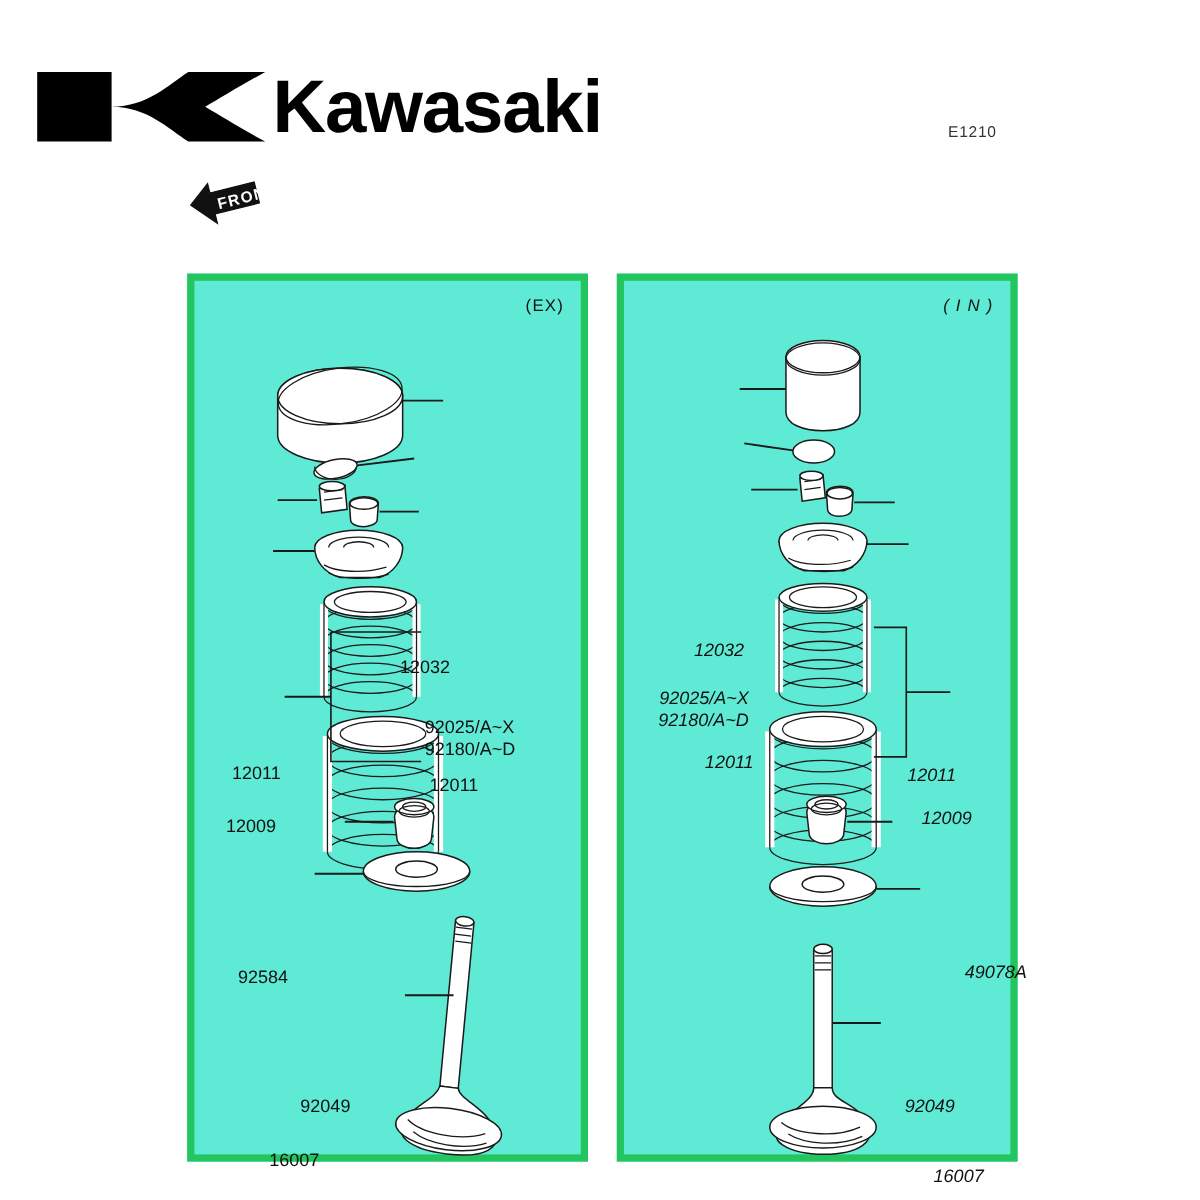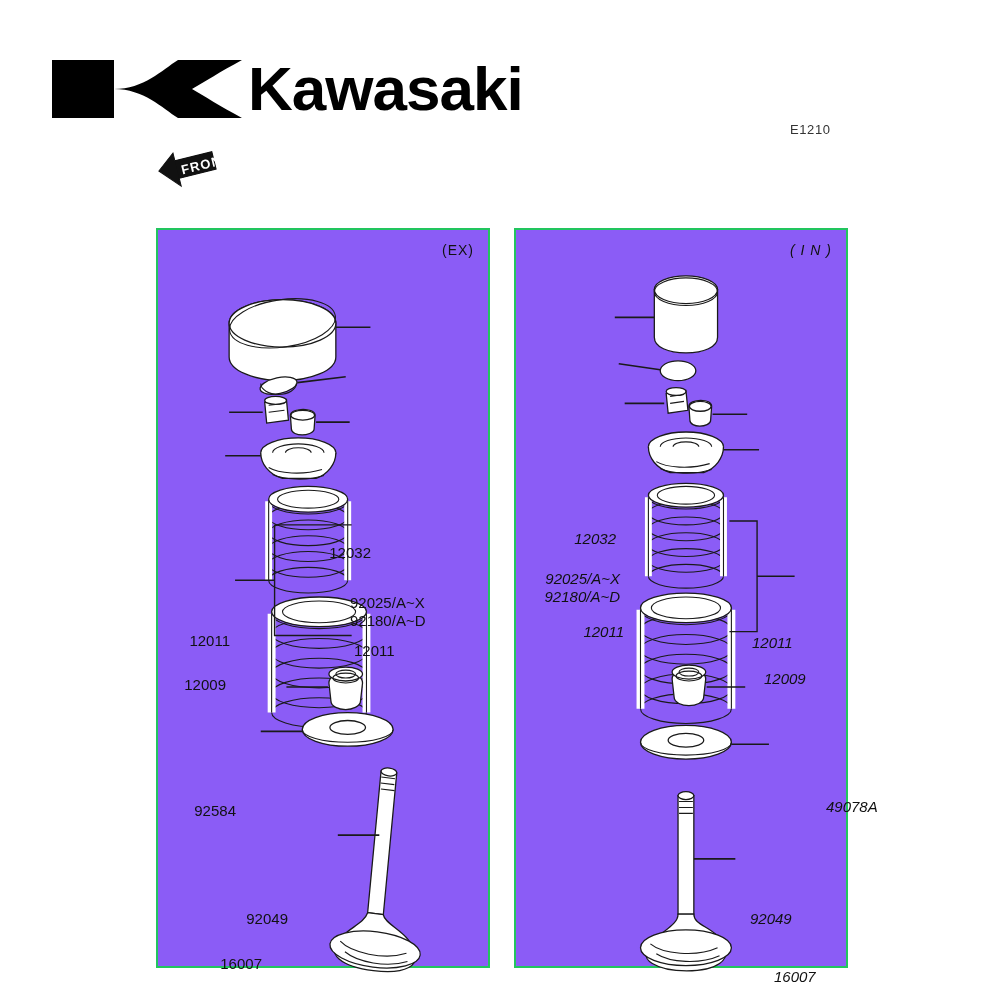--- a/index.html
+++ b/index.html
@@ -1,22 +1,22 @@
 <!DOCTYPE html>
 <html><head>
 <meta charset="utf-8">
 <style>
   html,body{margin:0;padding:0;background:#ffffff;}
   body{width:1000px;height:1000px;position:relative;overflow:hidden;
        font-family:"Liberation Sans","DejaVu Sans",sans-serif;color:#1a1a1a;}
   .abs{position:absolute;}
-  #brand{left:52px;top:58px;width:530px;height:62px;}
+  #brand{left:31px;top:58px;width:530px;height:62px;}
   #front-arrow{left:152px;top:142px;width:72px;height:60px;}
-  #ref-code{left:790px;top:122px;font-size:13px;letter-spacing:.6px;color:#333;}
-  .panel{position:absolute;top:228px;height:740px;border:2px solid #22c55e;background:#8b5cf6;box-sizing:border-box;}
+  #ref-code{left:790px;top:102px;font-size:13px;letter-spacing:.6px;color:#333;}
+  .panel{position:absolute;top:228px;height:740px;border:6px solid #22c55e;background:#5eead4;box-sizing:border-box;}
   #panel-ex{left:156px;width:334px;}
   #panel-in{left:514px;width:334px;font-style:italic;}
   .panel-tag{position:absolute;top:12px;font-size:14px;letter-spacing:1px;color:#111;}
   #tag-ex{right:14px;}
   #tag-in{right:14px;}
   .art{position:absolute;left:0;top:0;width:100%;height:100%;}
   .lbl{position:absolute;font-size:15px;color:#111;white-space:pre;line-height:1.25;}
   .lbl.r{text-align:right;}
   svg{display:block;overflow:visible;}
   .ln{stroke:#1a1a1a;stroke-width:1.6;fill:none;}
@@ -275,17 +275,17 @@
     </g>
     <line class="ln" x1="180" y1="634" x2="222" y2="634"></line>
   </svg>
 
   <div class="lbl r" style="left:46px;top:300px;width:54px;">12032</div>
   <div class="lbl r" style="left:0px;top:340px;width:104px;">92025/A~X</div>
   <div class="lbl r" style="left:0px;top:358px;width:104px;">92180/A~D</div>
   <div class="lbl r" style="left:54px;top:393px;width:54px;">12011</div>
   <div class="lbl" style="left:236px;top:404px;">12011</div>
   <div class="lbl" style="left:248px;top:440px;">12009</div>
-  <div class="lbl" style="left:284px;top:568px;margin-left:26px;">49078A</div>
+  <div class="lbl" style="left:284px;top:568px;">49078A</div>
   <div class="lbl" style="left:234px;top:680px;">92049</div>
   <div class="lbl" style="left:258px;top:738px;">16007</div>
 
 </div>
 
 </body></html>

